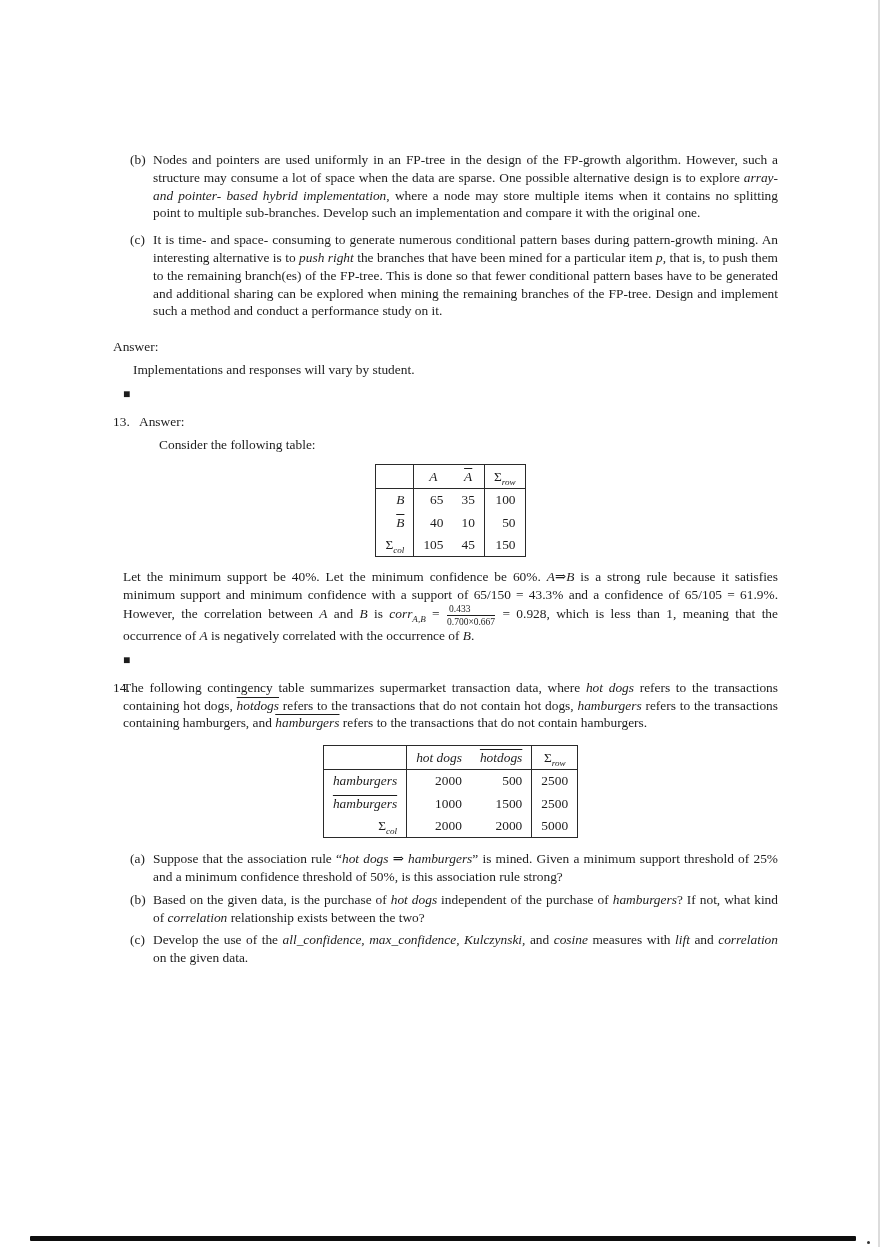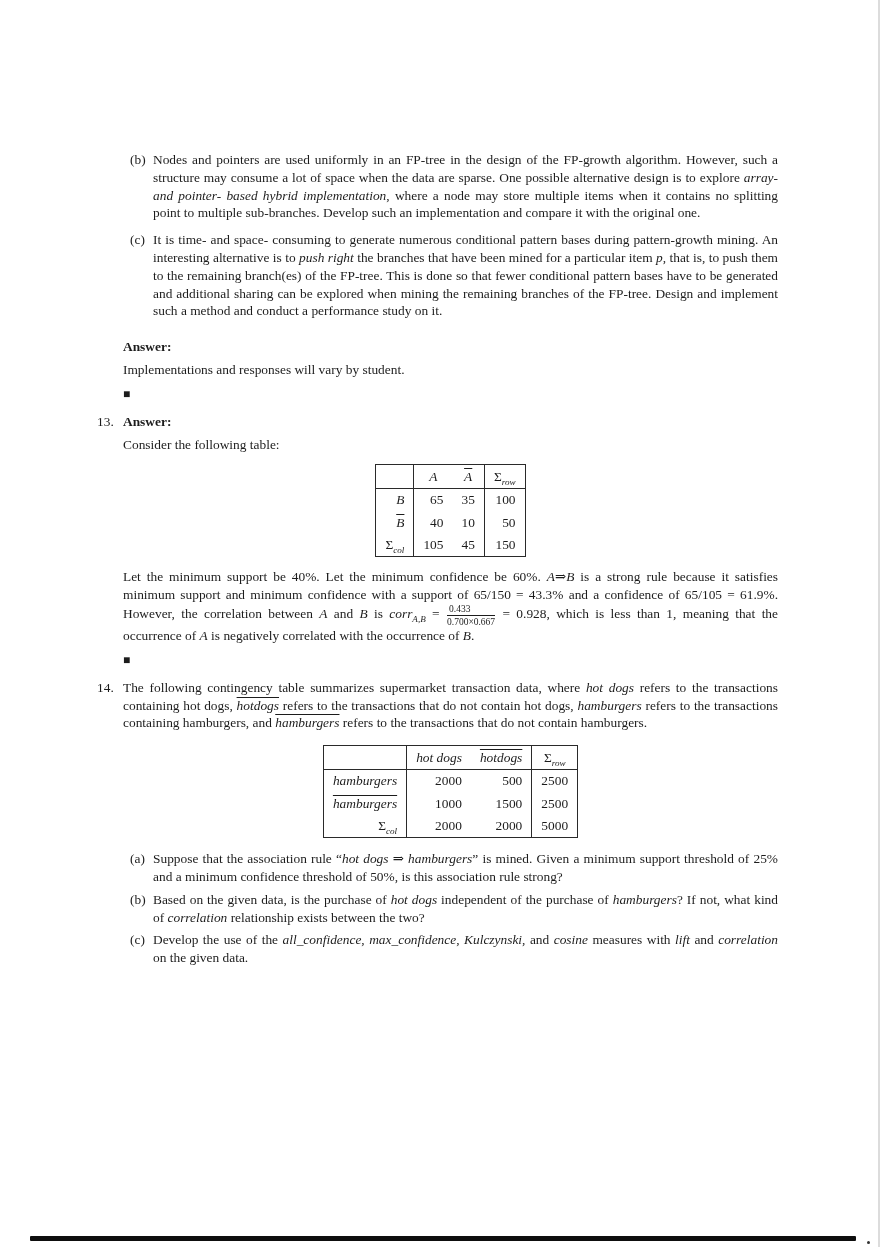--- a/index.html
+++ b/index.html
@@ -12,30 +12,30 @@
   .content {
     position:absolute; left:97px; top:151px; width:681px;
     font-size:13.4px; line-height:17.8px; text-align:justify;
   }
   .it { font-style:italic; }
   .ov { text-decoration:overline; }
   sub { font-size:68%; line-height:0; }
   .sub-item { position:relative; padding-left:56px; }
   .sub-item > .lab { position:absolute; left:33px; }
   .enum-item { position:relative; padding-left:26px; }
-  .enum-item > .lab { position:absolute; left:0; width:20px; }
+  .enum-item > .lab { position:absolute; left:16px; width:20px; }
   .part-item { position:relative; padding-left:30px; margin-top:5px; }
   .part-item > .lab { position:absolute; left:7px; }
   .ind { margin-left:26px; }
   .sp-c { margin-top:9px; }
   .sp-ans { margin-top:18px; }
-  .sp-small { margin-top:5px; }
+  .sp-small { margin-top:5px;margin-left:36px; }
   .sp-qed { margin-top:9px; }
   .sp-q { margin-top:13px; }
-  .answer-head { font-weight:bold; }
+  .answer-head { font-weight:normal;margin-left:16px; }
   .qed { display:block; font-size:12px; line-height:12px; }
   .tbl-wrap { margin:11px 0; }
   .tbl-wrap2 { margin:13px 0 12px; }
   table.ctable { border-collapse:collapse; margin:0 auto; font-size:13.4px; border:1.3px solid #2a2a2a; text-align:right; }
   table.ctable td { padding:2.5px 9px; text-align:right; line-height:17.5px; }
   table.ctable td:first-child { border-right:1.3px solid #2a2a2a; }
   table.ctable td:last-child { border-left:1.3px solid #2a2a2a; }
   table.ctable tr:first-child td { border-bottom:1.3px solid #2a2a2a; text-align:center; }
   .frac { display:inline-block; vertical-align:-7px; text-align:left; font-size:9.5px; line-height:10px; padding:0 1px; }
   .fnum { display:block; border-bottom:1px solid #1c1c1c; padding:0 2px 1px; }

